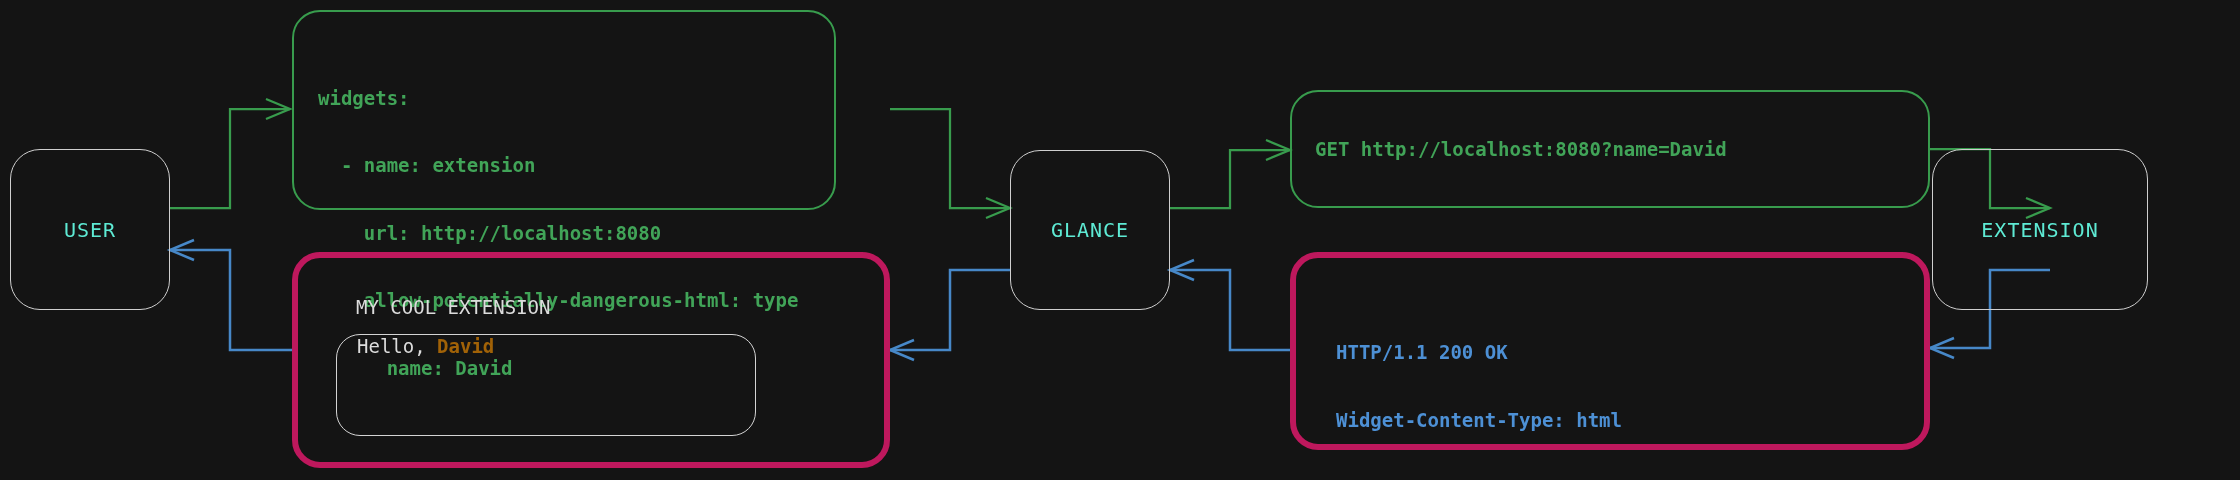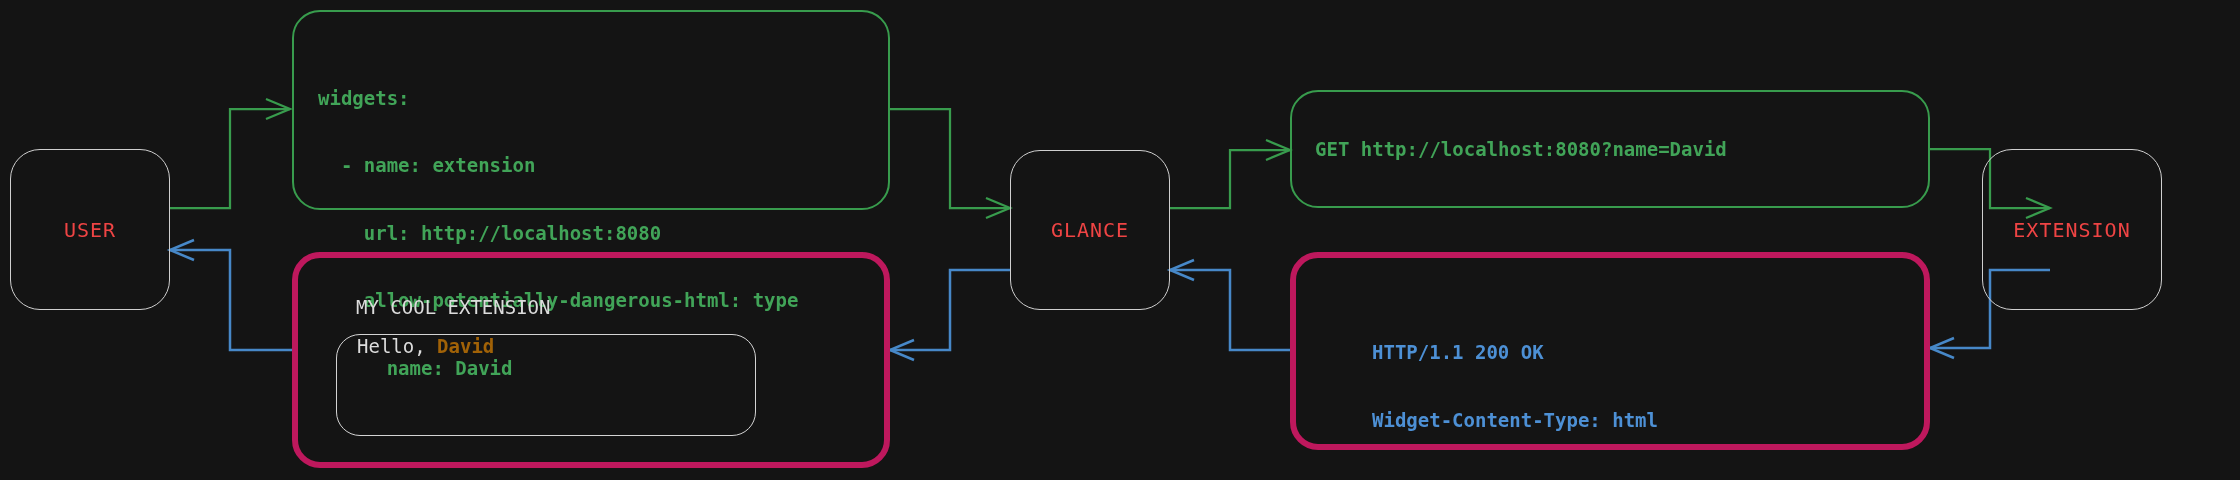--- a/index.html
+++ b/index.html
@@ -7,41 +7,41 @@
     position:relative;width:2240px;height:480px;background:#141414;
     font-family:"DejaVu Sans Mono","Liberation Mono",monospace;
     overflow:hidden;
   }
   .wires{position:absolute;left:0;top:0;width:2240px;height:480px;}
   .box{position:absolute;box-sizing:border-box;background:transparent;}
   
   .node{
     border:1.5px solid #cfcfcf;border-radius:30px;
     display:flex;align-items:center;justify-content:center;
-    color:#ef4444;font-size:20px;letter-spacing:1px;white-space:pre;
+    color:#5eead4;font-size:20px;letter-spacing:1px;white-space:pre;
   }
   .node-user{left:10px;top:149px;width:160px;height:161px;}
   .node-glance{left:1010px;top:150px;width:160px;height:160px;}
-  .node-extension{left:1982px;top:149px;width:180px;height:161px;}
+  .node-extension{left:1932px;top:149px;width:216px;height:161px;}
   
   .msg{border-radius:28px;}
   .msg.green{border:2px solid #389c4d;}
   .msg.blue{border:6px solid #be185d;}
-  .box-config{left:292px;top:10px;width:598px;height:200px;text-decoration:underline;}
+  .box-config{left:292px;top:10px;width:544px;height:200px;text-decoration:underline;}
   .box-request{left:1290px;top:90px;width:640px;height:118px;display:flex;align-items:center;}
   .box-response{left:1290px;top:252px;width:640px;height:198px;}
   .box-widget{left:292px;top:252px;width:598px;height:216px;}
   
   .code{position:absolute;white-space:pre;font-weight:bold;font-size:19px;}
   .code.green{color:#41a458;}
   .code.blue{color:#4d90d5;}
   .config-lines{left:24px;top:31px;}
   .config-lines .ln{height:23.4px;line-height:23.4px;}
   .response-lines{left:40px;top:38px;}
-  .response-lines .ln{height:24px;line-height:24px;margin-left:36px;}
+  .response-lines .ln{height:24px;line-height:24px;}
   .request-text{padding-left:23px;white-space:pre;font-weight:bold;font-size:19px;color:#41a458;}
   
   .widget-title{
     position:absolute;left:58px;top:37px;height:24px;line-height:24px;
     color:#dcdcdc;font-size:19px;white-space:pre;
   }
   .widget-inner{
     position:absolute;left:38px;top:76px;width:420px;height:102px;box-sizing:border-box;
     border:1.5px solid #d4d4d4;border-radius:24px;
     display:flex;align-items:flex-start;padding-left:20px;

